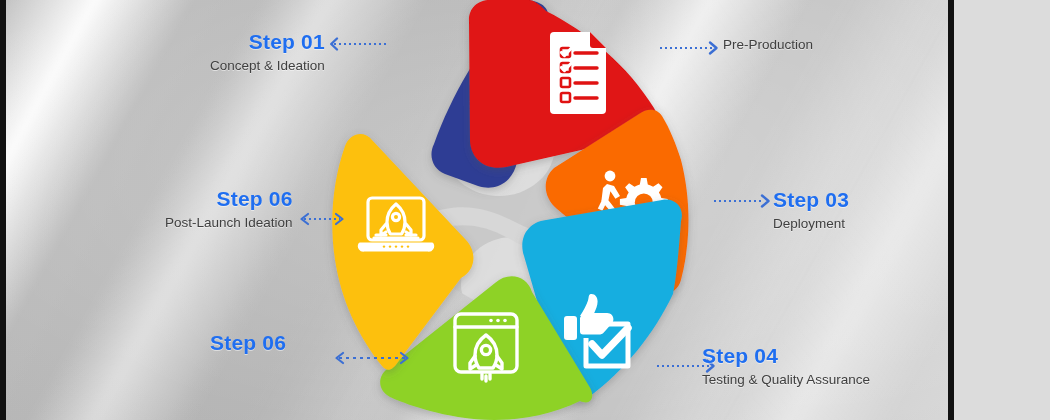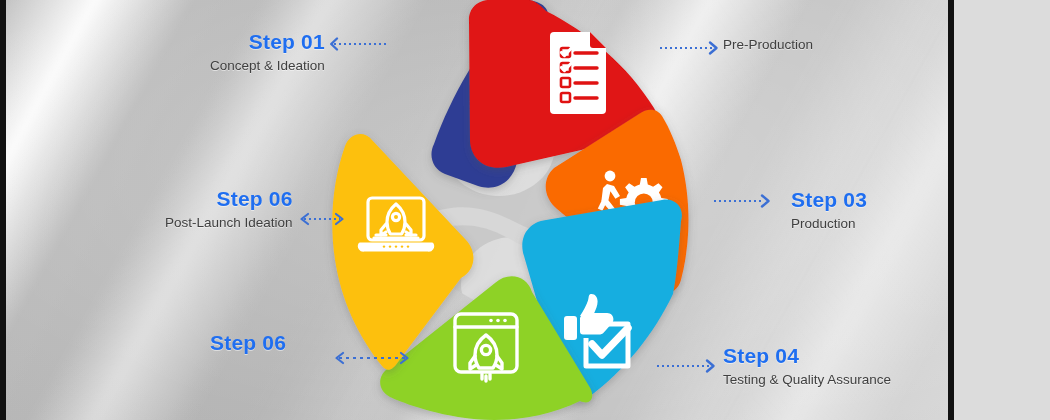--- a/index.html
+++ b/index.html
@@ -60,22 +60,22 @@
     text-shadow:0 1px 0 rgba(255,255,255,.5);
   }
   .label .desc{
     font-size:13.5px;color:#404040;margin-top:5px;line-height:1.2;
     text-shadow:0 1px 0 rgba(255,255,255,.5);
   }
   .label.right{text-align:left;}
 
   .l1{left:210px;top:30px;}
   .l2{left:723px;top:32px;}
-  .l3{left:791px;top:188px;}
-  .l4{left:723px;top:344px;}
+  .l3{left:773px;top:188px;}
+  .l4{left:702px;top:344px;}
   .l5{left:210px;top:331px;right:auto;}
   .l5 .step,.l5 .desc{text-align:right;}
   .l6{left:165px;top:187px;}
   .l6 .step,.l6 .desc{text-align:right;}
   .l1 .step,.l1 .desc{text-align:right;}
 
   
   .conn{position:absolute;}
   .conn svg{display:block;overflow:visible;}
 </style>
@@ -314,21 +314,21 @@
     <div class="step">Step 01</div>
     <div class="desc">Concept &amp; Ideation</div>
   </div>
 
   <div class="label l2 right">
     <div class="desc">Pre-Production</div>
   </div>
 
   <div class="label l3 right">
     <div class="step">Step 03</div>
-    <div class="desc">Production</div>
+    <div class="desc">Deployment</div>
   </div>
 
   <div class="label l4 right">
     <div class="step">Step 04</div>
     <div class="desc">Testing &amp; Quality Assurance</div>
   </div>
 
   <div class="label l5">
     <div class="step">Step 06</div>
   </div>

